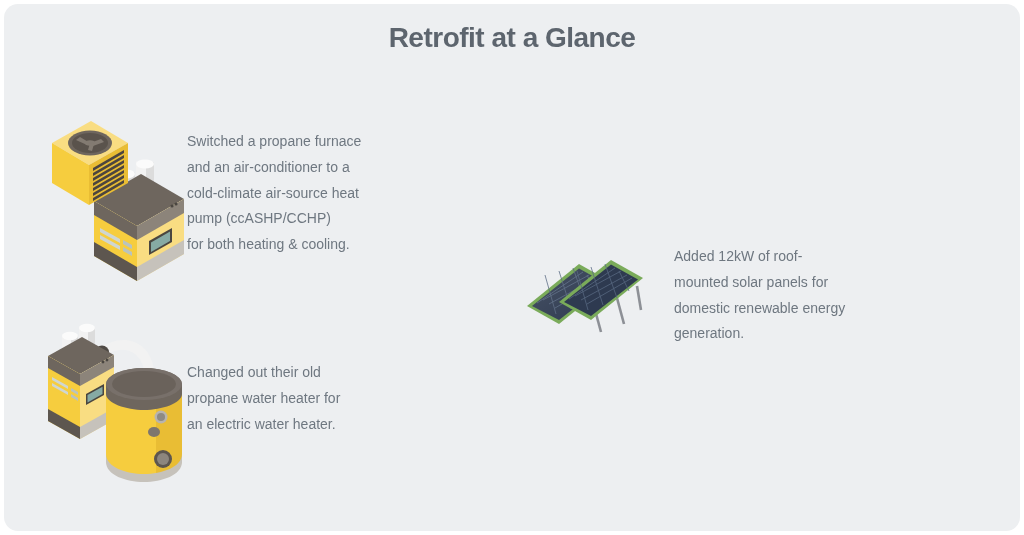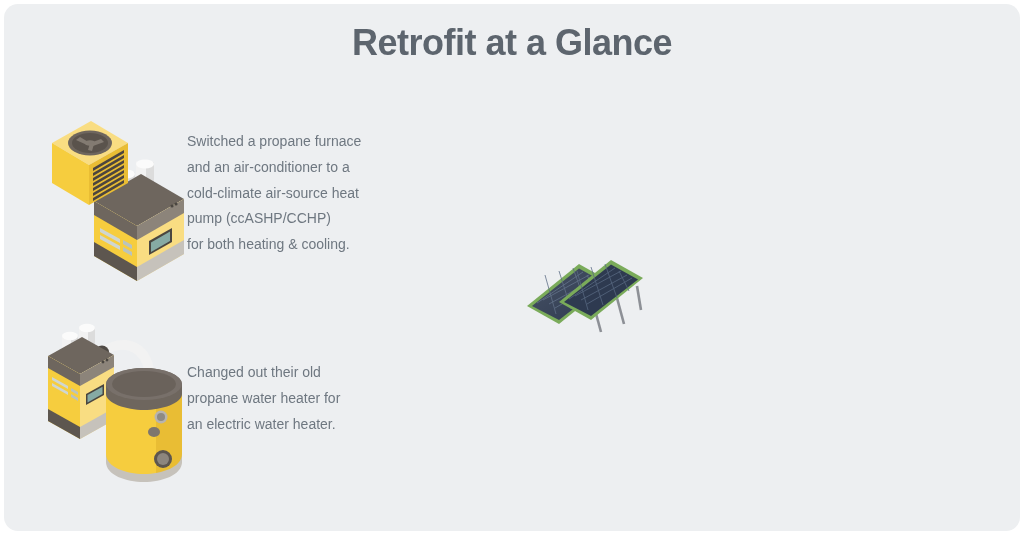--- a/index.html
+++ b/index.html
@@ -22,21 +22,21 @@
     background: #edeff1;
     border-radius: 14px;
     overflow: hidden;
   }
   #page-title {
     position: absolute;
     left: 0;
     top: 18px;
     width: 1016px;
     text-align: center;
-    font-size: 36px;
+    font-size: 28px;
     font-weight: bold;
     letter-spacing: -0.5px;
     color: #5d656e;
     font-family: "Liberation Sans", sans-serif;
   }
   .item-text {
     position: absolute;
     color: #6e7780;
     font-size: 14px;
     line-height: 25.8px;
@@ -255,14 +255,18 @@
 
       <defs>
         <linearGradient id="shine-left" x1="0" y1="0" x2="1" y2="1">
           <stop offset="0%" stop-color="#ffffff" stop-opacity="0.55"></stop>
           <stop offset="100%" stop-color="#ffffff" stop-opacity="0"></stop>
         </linearGradient>
       </defs>
     </svg>
   </div>
 
+  <div class="item-text" id="solar-text">Added 12kW of roof-
+mounted solar panels for
+domestic renewable energy
+generation.</div>
 
 </div>
 
 </body></html>

